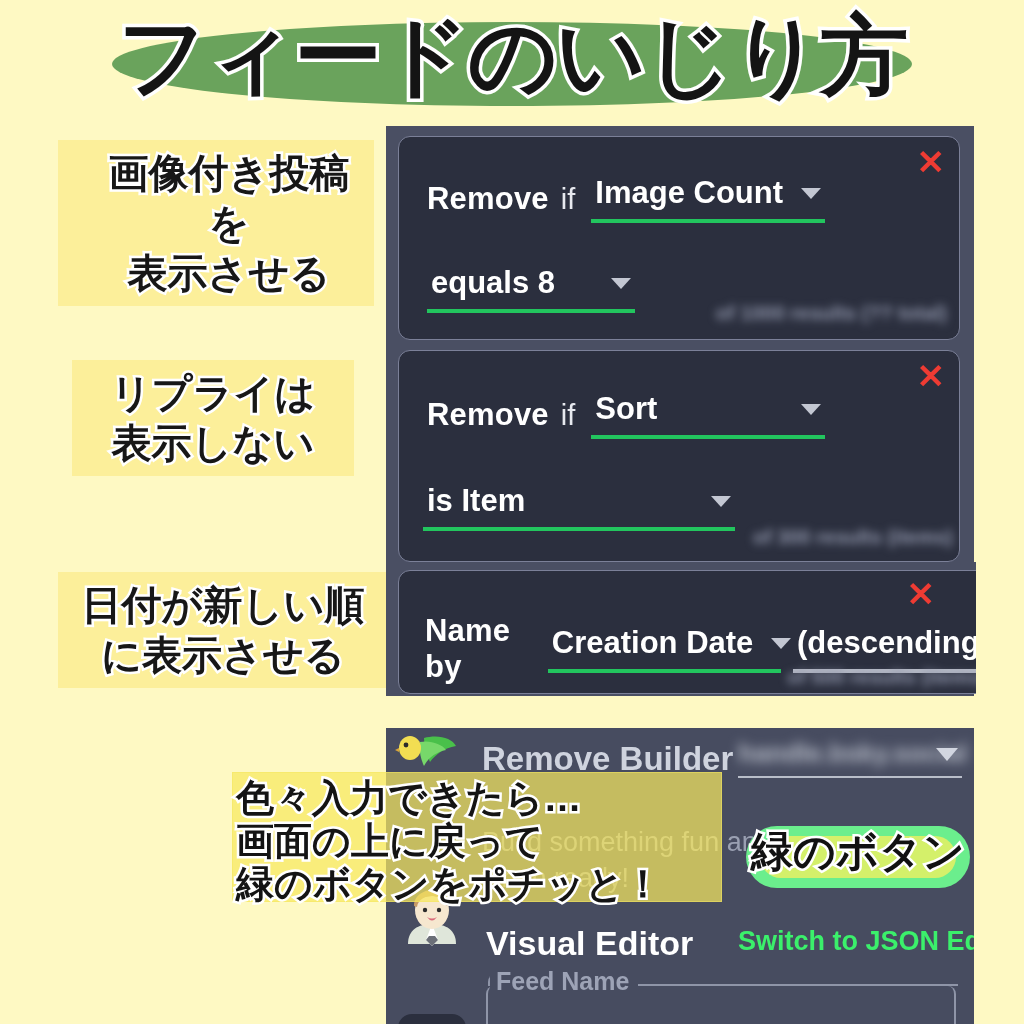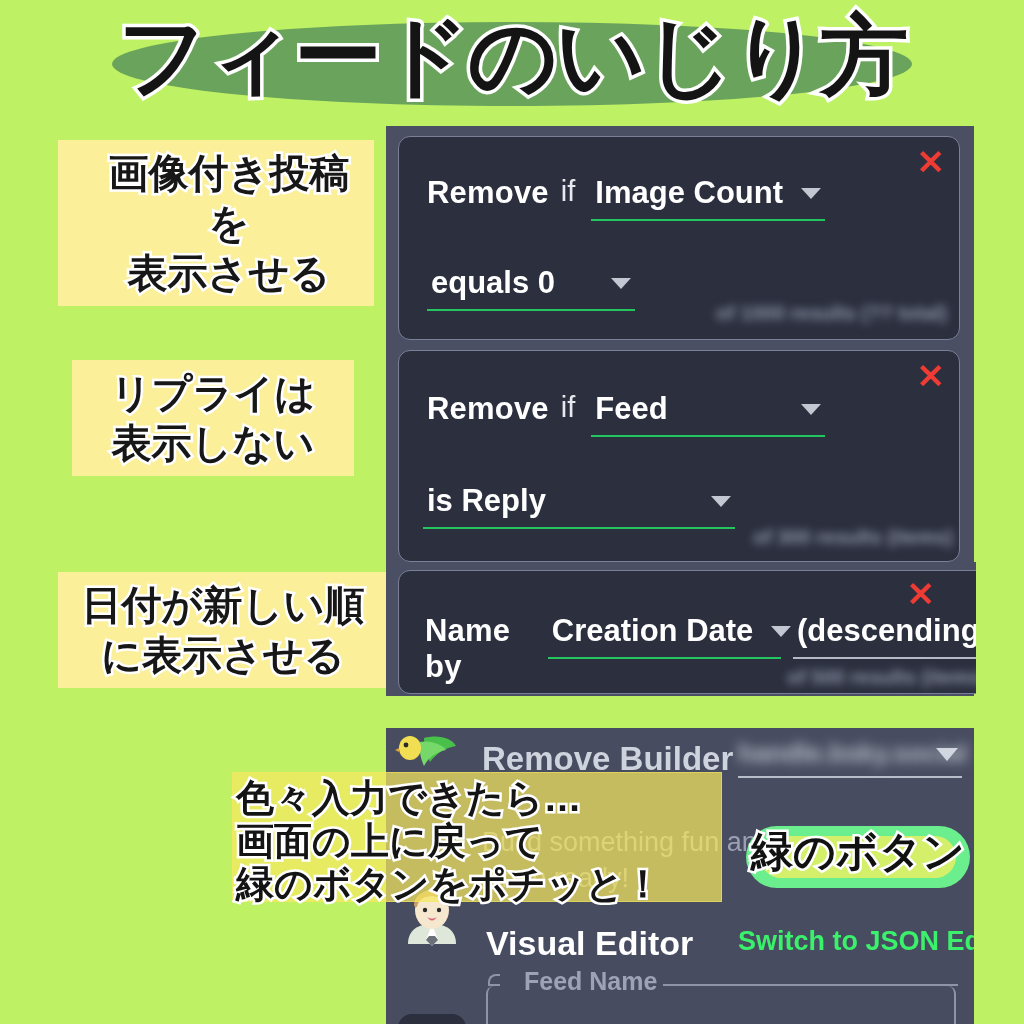--- a/index.html
+++ b/index.html
@@ -2,21 +2,21 @@
 <html><head>
 <meta charset="utf-8">
 <style>
   * { box-sizing: border-box; margin: 0; padding: 0; }
   html, body {
     width: 1024px; height: 1024px;
     background: #ffffff;
     font-family: "Liberation Sans", sans-serif;
     overflow: hidden;
   }
-  #root { position: relative; width: 1024px; height: 1024px; background: #bef264; }
+  #root { position: relative; width: 1024px; height: 1024px; background: #fef9c3; }
 
   
   .title-wrap { position: absolute; left: 0; top: 0; width: 1024px; height: 122px; }
   .title-ellipse {
     position: absolute; left: 112px; top: 22px; width: 800px; height: 84px;
     background: #6aa35c; border-radius: 50%;
   }
   .title-text {
     position: absolute; left: 0; top: 4px; width: 1024px;
     text-align: center;
@@ -61,26 +61,26 @@
     overflow: hidden;
   }
   #card-1 { left: 12px;  top: 10px;  width: 562px; height: 204px; }
   #card-2 { left: 12px;  top: 224px; width: 562px; height: 212px; }
 
   .close-x {
     position: absolute; right: 14px; top: 8px;
     color: #ee3b33; font-size: 34px; font-weight: 700; line-height: 34px;
     cursor: pointer;
   }
-  .row { position: absolute; display: flex; align-items: flex-start; }
+  .row { position: absolute; display: flex; align-items: center; }
   .kw-bold { color: #ffffff; font-weight: 700; font-size: 31px; letter-spacing: .2px; }
   .kw-light { color: #e7e9ef; font-weight: 400; font-size: 29px; }
   .select {
     position: relative; display: inline-flex; align-items: center; justify-content: space-between;
-    border-bottom: 2px solid #22c55e;
+    border-bottom: 4px solid #22c55e;
     padding: 0 4px 8px 4px;
     cursor: pointer;
   }
   .select .val { color: #ffffff; font-weight: 700; font-size: 31px; white-space: nowrap; }
   .caret {
     width: 0; height: 0; margin-left: 18px;
     border-left: 10px solid transparent; border-right: 10px solid transparent;
     border-top: 11px solid #c3c7d2;
   }
   .blur-text {
@@ -159,21 +159,21 @@
   .fnf-top {
     position: absolute; left: 0; top: -2px; width: 470px; height: 2px;
     background: linear-gradient(to right,
       #8f95a8 0px, #8f95a8 12px,
       transparent 12px, transparent 150px,
       #8f95a8 150px, #8f95a8 470px);
   }
   .fnf-corner-l { position:absolute; left:0; top:-12px; width:12px; height:12px;
     border-left:2px solid #8f95a8; border-top:2px solid #8f95a8; border-top-left-radius:8px; }
   .fnf-label {
-    position: absolute; left: 30px; top: -19px;
+    position: absolute; left: 2px; top: -19px;
     font-size: 25px; font-weight: 700; color: #9da3b6; background: #474c60;
     padding: 0 6px;
   }
 
   
   #overlay-note {
     position: absolute; left: 232px; top: 772px;
     width: 490px; height: 130px;
     background: rgba(246,232,96,0.72);
     border: 1px solid rgba(246,232,96,0.5);
@@ -234,40 +234,40 @@
       <div class="row" style="left:28px; top:38px;">
         <span class="kw-bold">Remove</span>
         <span class="kw-light" style="margin-left:12px;">if</span>
         <span class="select" style="margin-left:16px; min-width:234px;">
           <span class="val">Image Count</span>
           <span class="caret"></span>
         </span>
       </div>
       <div class="row" style="left:28px; top:128px;">
         <span class="select" style="min-width:208px;">
-          <span class="val">equals 0</span>
+          <span class="val">equals 8</span>
           <span class="caret"></span>
         </span>
       </div>
       <div class="blur-text" style="right:12px; bottom:14px;">of 1000 results (?? total)</div>
     </div>
 
     <div class="card" id="card-2">
       <div class="close-x">✕</div>
       <div class="row" style="left:28px; top:40px;">
         <span class="kw-bold">Remove</span>
         <span class="kw-light" style="margin-left:12px;">if</span>
         <span class="select" style="margin-left:16px; min-width:234px;">
-          <span class="val">Feed</span>
+          <span class="val">Sort</span>
           <span class="caret"></span>
         </span>
       </div>
       <div class="row" style="left:24px; top:132px;">
         <span class="select" style="min-width:312px;">
-          <span class="val">is Reply</span>
+          <span class="val">is Item</span>
           <span class="caret"></span>
         </span>
       </div>
       <div class="blur-text" style="right:6px; bottom:12px;">of 300 results (items)</div>
     </div>
   </div>
 
   <div id="card-3-shot">
     <div id="card-3">
       <div class="close-x" style="right:62px; top:6px;">✕</div>

